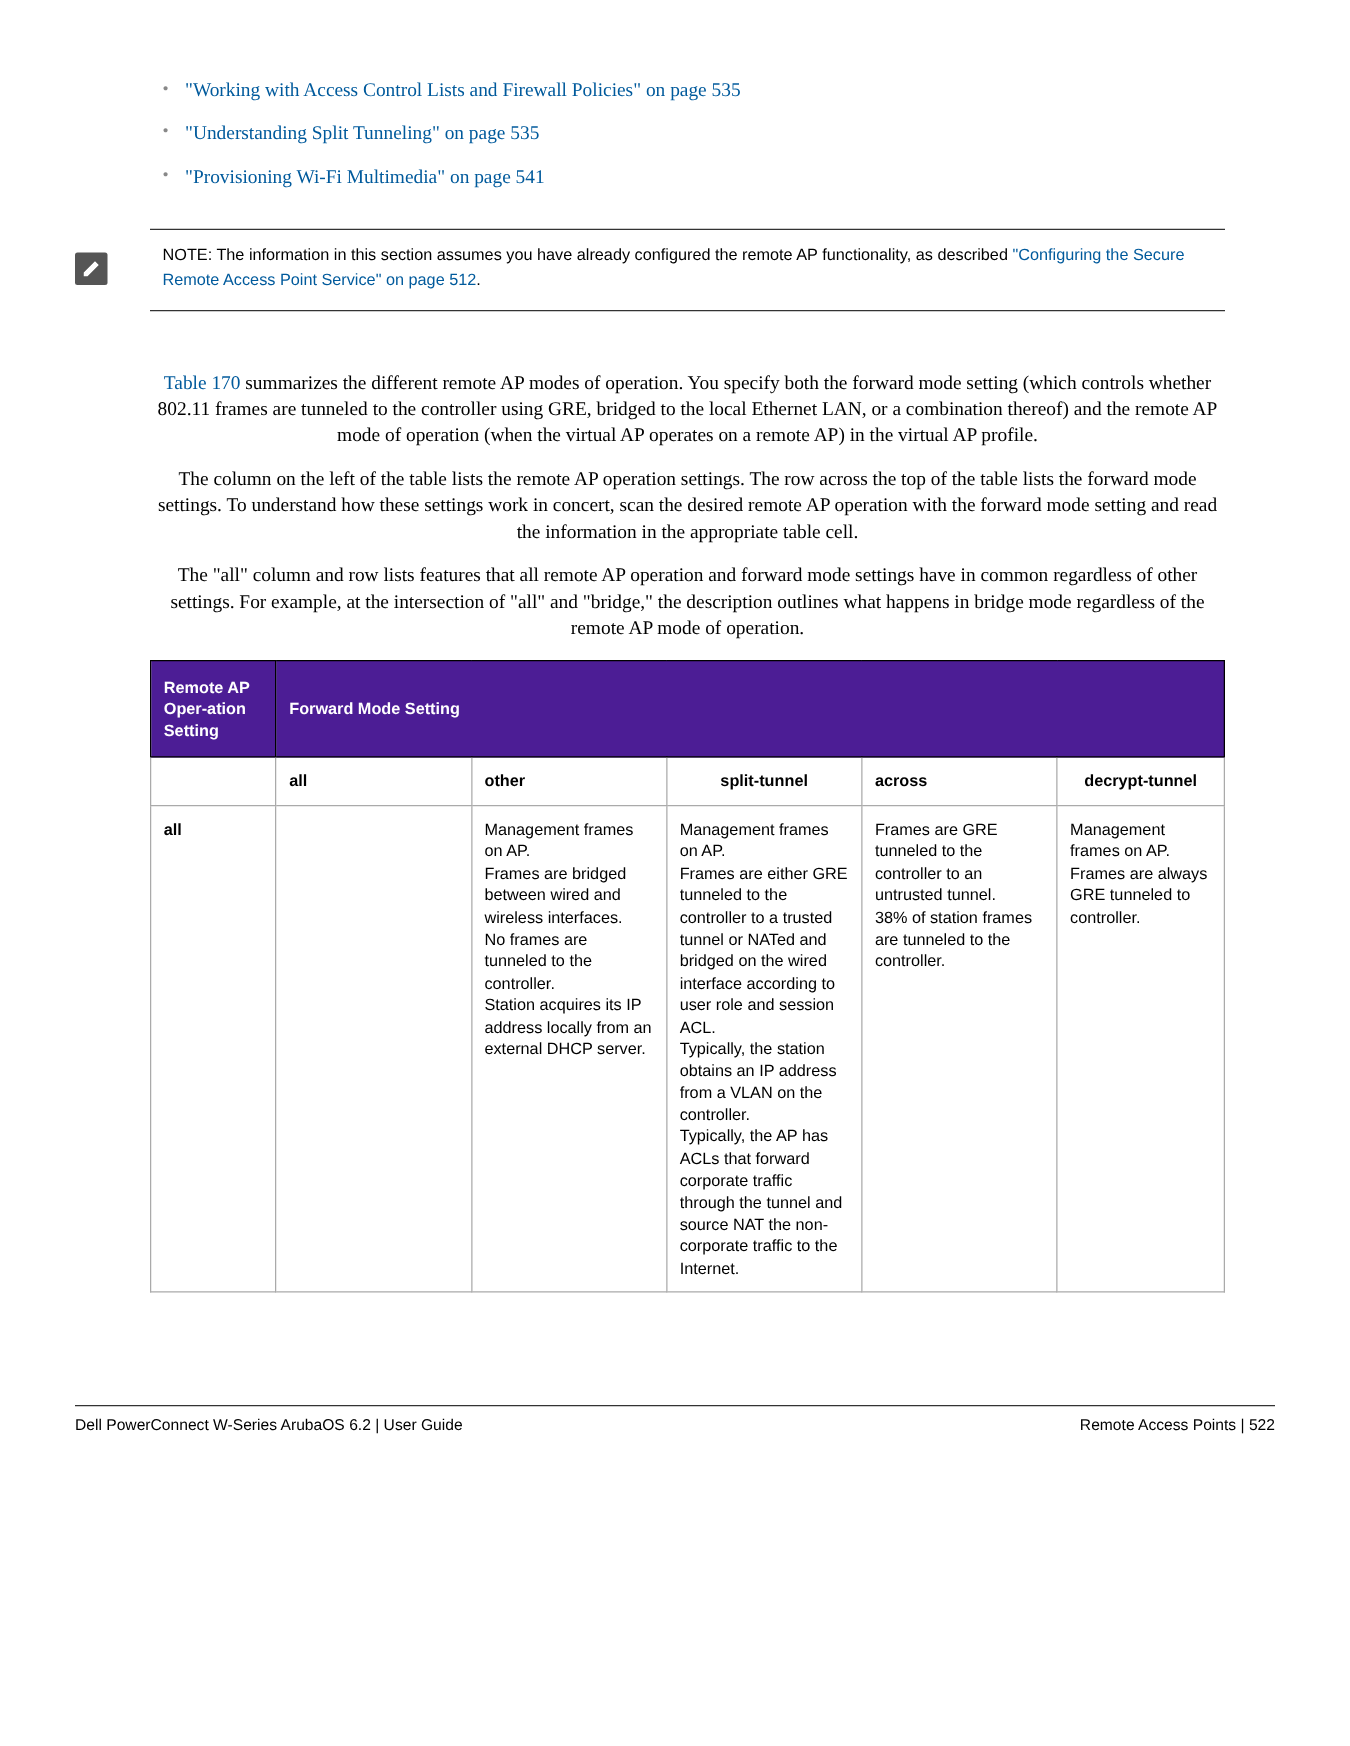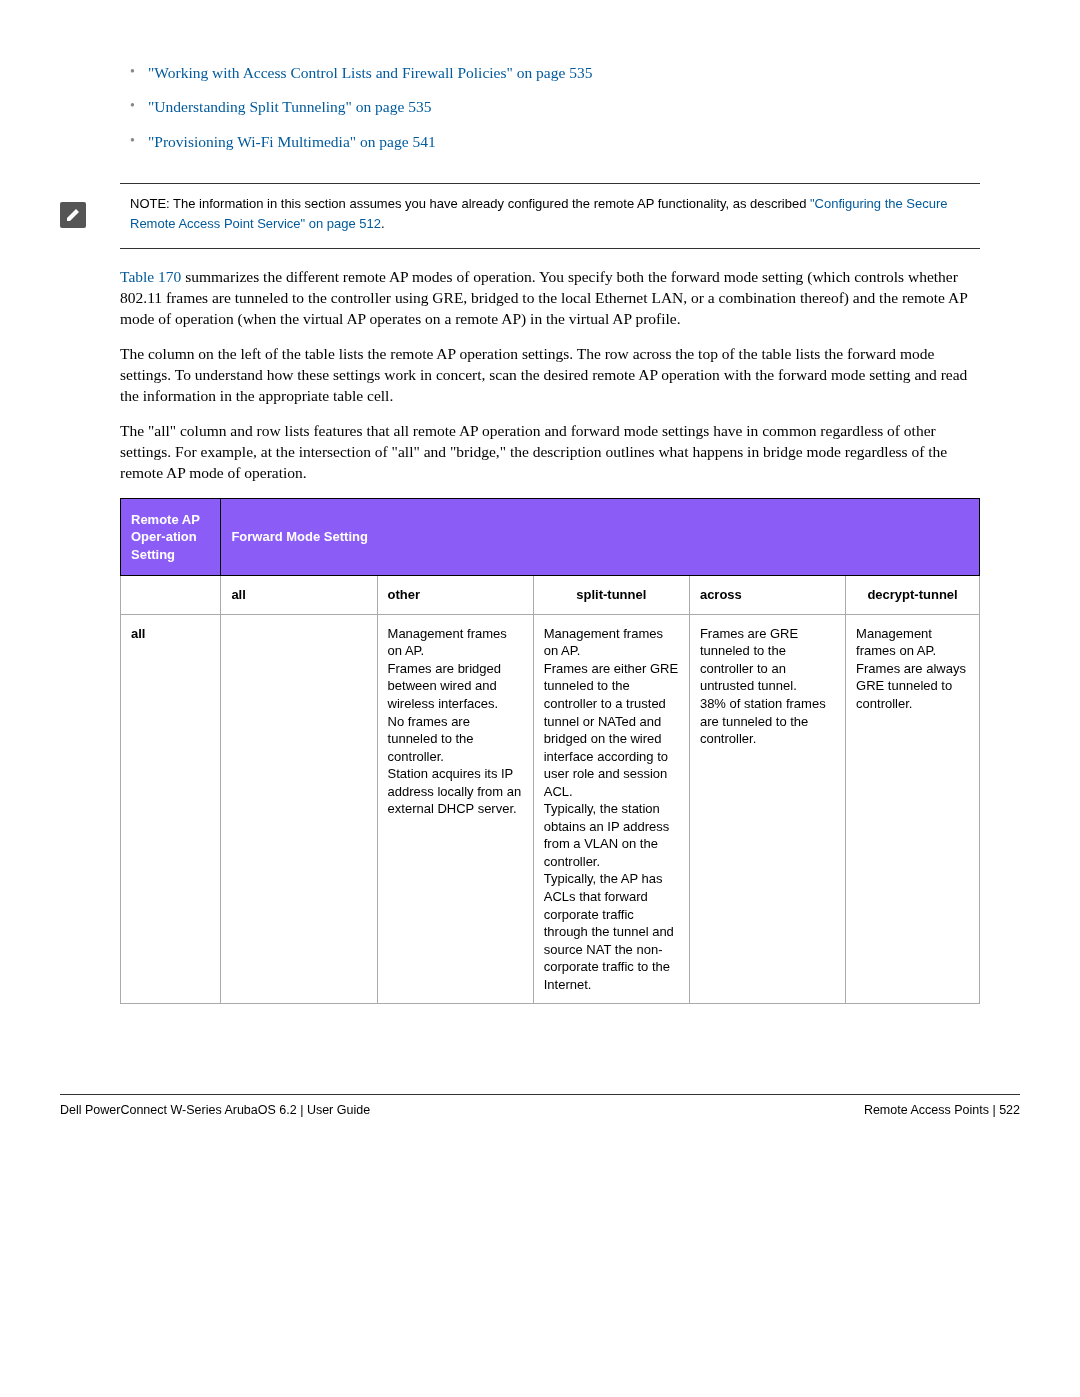--- a/index.html
+++ b/index.html
@@ -32,21 +32,21 @@
     color: #888;
     font-size: 14px;
   }
   .cross-ref {
     color: #005a9c;
   }
   .note-block {
     border-top: 1px solid #333;
     border-bottom: 1px solid #333;
     padding: 10px 0 14px 0;
-    margin-bottom: 18px;
+    margin-bottom: 48px;
     position: relative;
   }
   .note-icon-wrap {
     position: absolute;
     left: -60px;
     top: 18px;
   }
   .note-icon {
     width: 26px;
     height: 26px;
@@ -66,38 +66,39 @@
     font-family: Arial, Helvetica, sans-serif;
     font-weight: bold;
     font-size: 23px;
     margin-bottom: 12px;
     color: #000;
   }
   p.body-text {
     font-size: 15.5px;
     line-height: 1.35;
     margin-bottom: 14px;
+    text-align: center;
   }
   .table-caption {
     font-family: Arial, Helvetica, sans-serif;
     font-size: 14.5px;
     margin-top: 30px;
     margin-bottom: 8px;
   }
   .table-caption .bold { font-weight: bold; }
   .table-caption .italic { font-style: italic; }
   table.mode-table {
     width: 100%;
     border-collapse: collapse;
     font-family: Arial, Helvetica, sans-serif;
     font-size: 13px;
     line-height: 1.35;
   }
   table.mode-table thead th {
-    background: #8b5cf6;
+    background: #4c1d95;
     color: #fff;
     font-weight: bold;
     text-align: left;
     vertical-align: middle;
     padding: 12px 10px;
     border: 1px solid #000;
   }
   table.mode-table thead th.first-col {
     width: 90px;
   }

